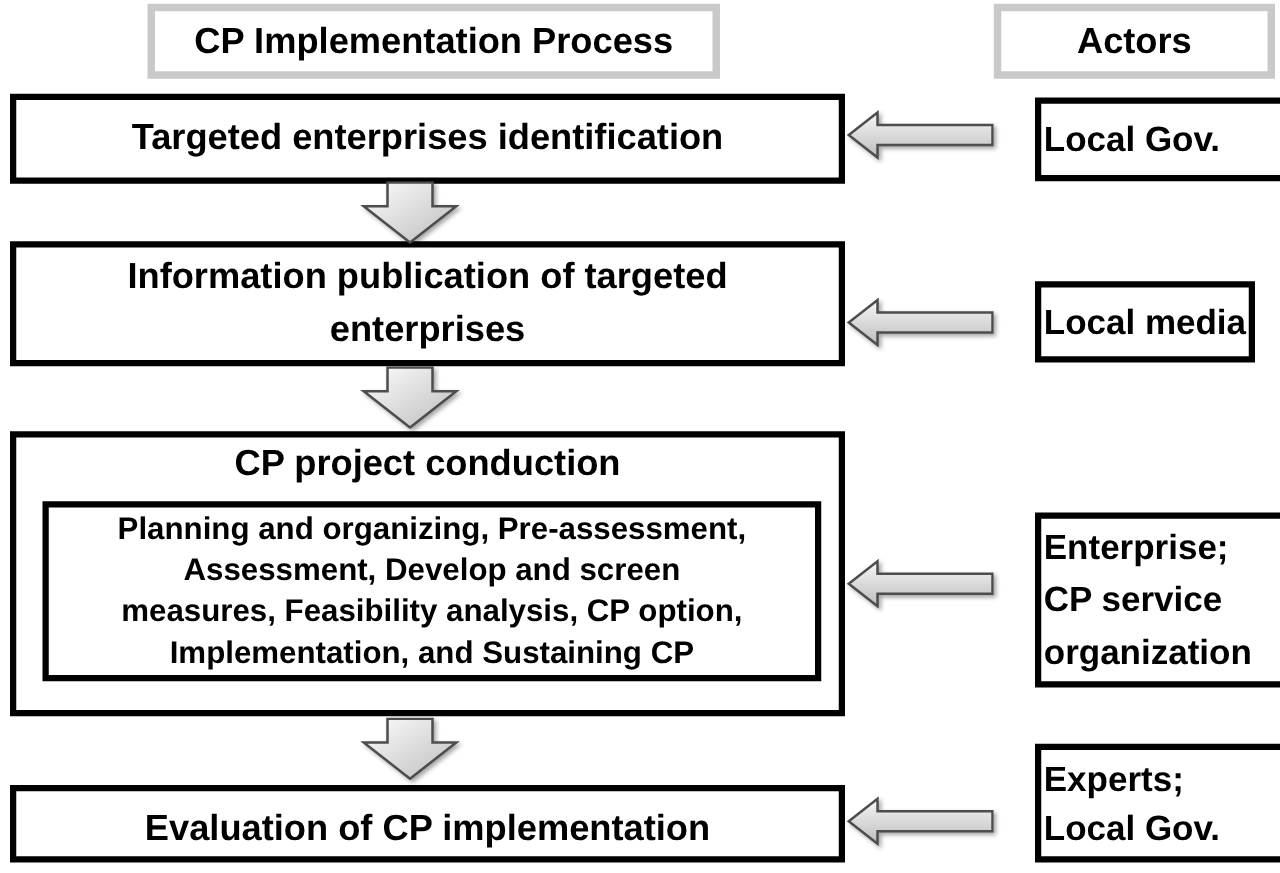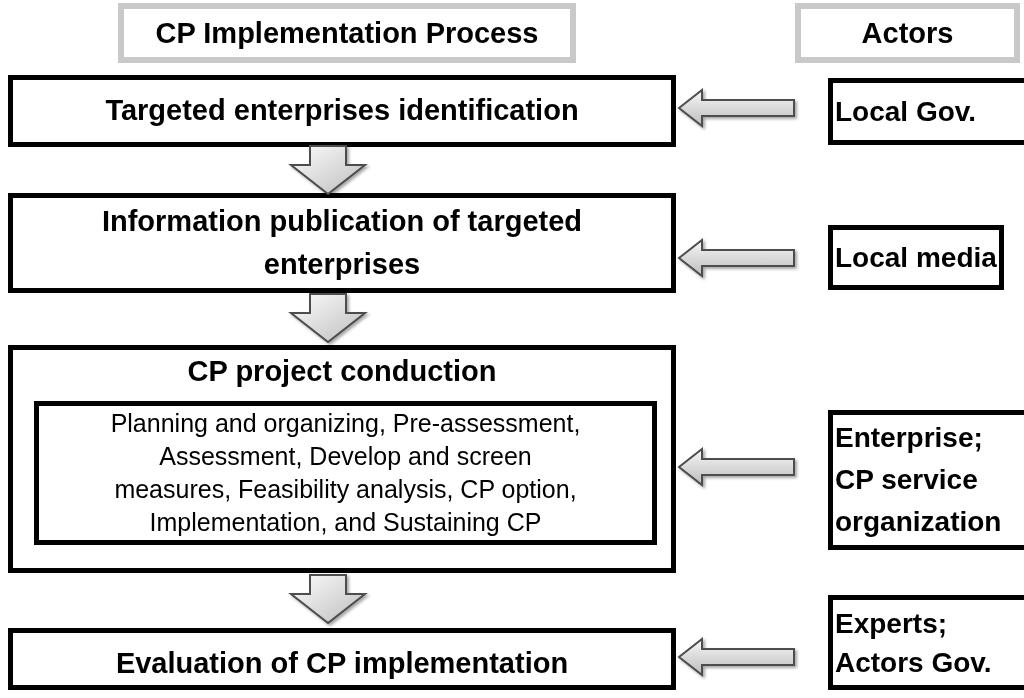--- a/index.html
+++ b/index.html
@@ -63,21 +63,21 @@
   }
   .inner-box {
     position: absolute;
     box-sizing: border-box;
     border: 5px solid #000;
     background: #fff;
     display: flex;
     align-items: center;
     justify-content: center;
     text-align: center;
-    font-weight: normal;
+    font-weight: bold;
     font-size: 25px;
     line-height: 33px;
   }
   .arrow {
     position: absolute;
   }
   .arrow svg {
     display: block;
     filter: drop-shadow(2px 2px 1.5px rgba(0,0,0,0.35));
   }
@@ -136,21 +136,21 @@
   <div class="box actor-box" style="left:795px; top:225px; width:176px; height:65px;">
     <span>Local media</span>
   </div>
   <div class="box actor-box" style="left:795px; top:410px; width:224px; height:140px;">
     <span class="multiline">Enterprise;
 CP service
 organization</span>
   </div>
   <div class="box actor-box" style="left:795px; top:595px; width:224px; height:95px; line-height:39px;">
     <span class="multiline">Experts;
-Actors Gov.</span>
+Local Gov.</span>
   </div>
 
   <div class="arrow" style="left:288px; top:145px;">
     <svg width="80" height="50" viewBox="0 0 80 50">
       <polygon points="22,1 58,1 58,20 77,20 40,49 3,20 22,20" fill="url(#gradDown)" stroke="#4d4d4d" stroke-width="2"></polygon>
     </svg>
   </div>
   <div class="arrow" style="left:288px; top:293px;">
     <svg width="80" height="50" viewBox="0 0 80 50">
       <polygon points="22,1 58,1 58,20 77,20 40,49 3,20 22,20" fill="url(#gradDown)" stroke="#4d4d4d" stroke-width="2"></polygon>

